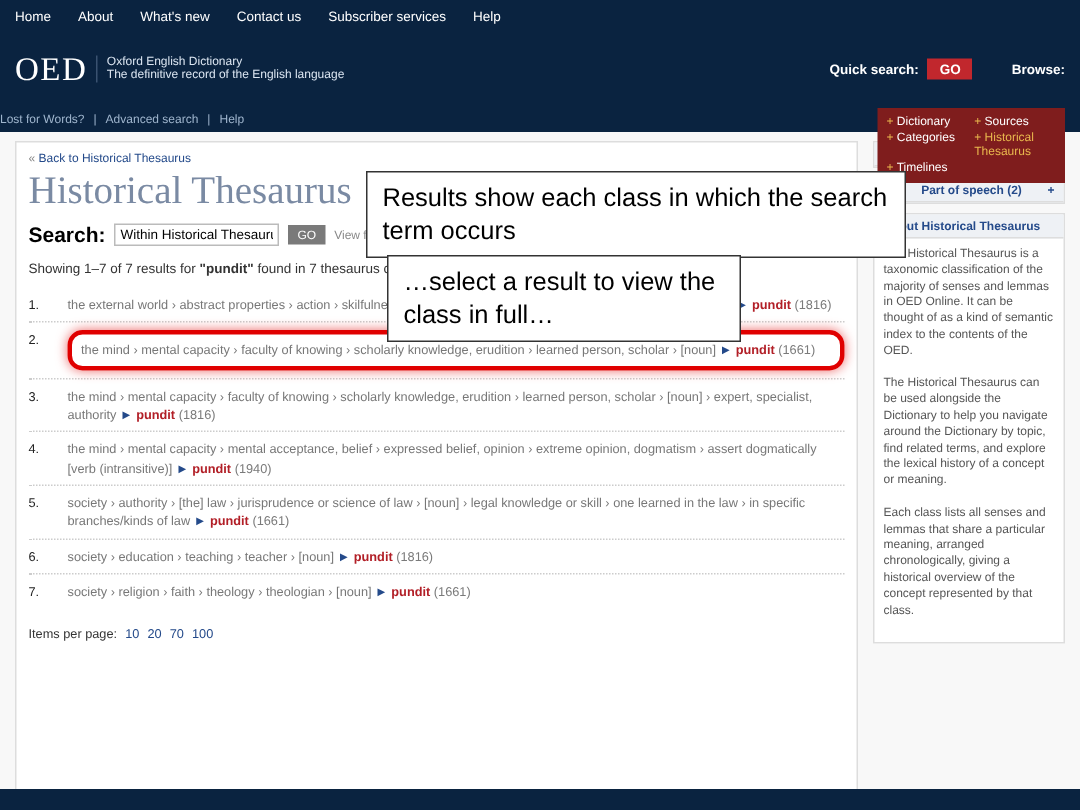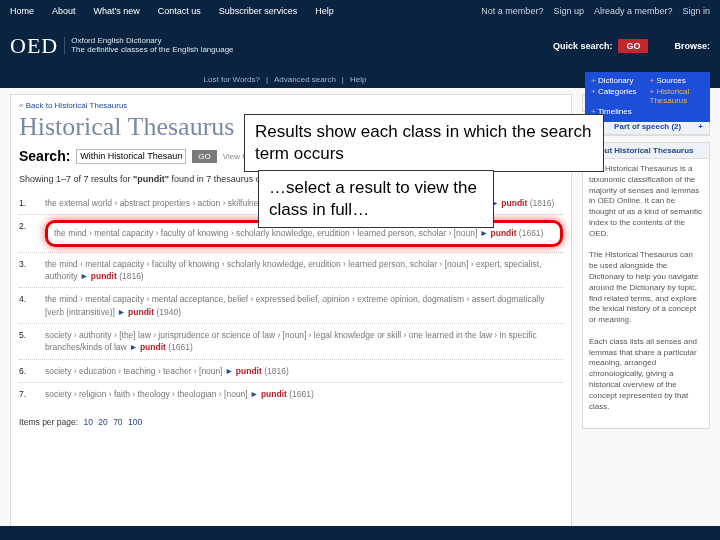--- a/index.html
+++ b/index.html
@@ -10,23 +10,23 @@
   .topnav .nav-right { margin-left: auto; display: flex; gap: 10px; color: #cbd5e1; }
   .banner { background: #0a2340; height: 48px; display: flex; align-items: center; padding: 0 10px; color: #fff; }
   .logo-box { display:flex; align-items:center; gap:6px;justify-content:center;}
   .logo-text { font-family: 'Times New Roman', serif; font-size: 22px; letter-spacing:1px;}
   .logo-sub { font-size:8px; line-height:1.1; color:#dbe5f1; border-left:1px solid #3a5270; padding-left:6px;}
   .search-zone { margin-left:auto; display:flex; align-items:center; gap:6px;}
   .search-zone label { font-size:9px; font-weight:bold;}
   .search-zone input { width:130px; height:16px; font-size:9px; padding:0 4px; border:none;}
   .go-btn { background:#c1272d; color:#fff; border:none; padding:2px 8px; font-size:9px; font-weight:bold; cursor:pointer;}
   .browse-label { margin-left:20px; font-size:9px; font-weight:bold;}
-  .subbar { background:#0a2340; height:18px; display:flex; justify-content:center; align-items:center; padding:0 150px 0 0; gap:6px; color:#9fb5cd; font-size:8px;}
+  .subbar { background:#0a2340; height:18px; display:flex; justify-content:flex-start; align-items:center; padding:0 150px 0 0; gap:6px; color:#9fb5cd; font-size:8px;}
   .subbar span { cursor:pointer; }
-  .browse-grid { position:absolute; top:72px; right:10px; width:125px; background:#1d4ed8; color:#fff; font-size:8px; padding:4px 6px 6px; display:grid; grid-template-columns:1fr 1fr; gap:2px 4px;}
+  .browse-grid { position:absolute; top:72px; right:10px; width:125px; background:#7f1d1d; color:#fff; font-size:8px; padding:4px 6px 6px; display:grid; grid-template-columns:1fr 1fr; gap:2px 4px;}
   .browse-grid .hl { color:#e9b84e;}
   .page { display:flex; padding:6px 10px; gap:10px;}
   .main { flex:1; background:#fff; border:1px solid #ddd; padding:6px 8px; position:relative; min-height:460px;}
   .crumbs { font-size:8px; color:#888;}
   .crumbs a { color:#244a8a; text-decoration:none;}
   .title-row { display:flex; align-items:center; justify-content:space-between; margin-top:2px;}
   .ht-title { font-family:'Times New Roman',serif; color:#7a8aa3; font-size:26px; font-weight:normal;}
   .pe { font-size:8px; color:#244a8a;}
   .pe span{cursor:pointer;}
   .search-row { display:flex; align-items:center; gap:6px; margin:6px 0 10px;}
@@ -62,34 +62,28 @@
 
 <div class="topnav">
   <div class="nav-left">
     <span>Home</span>
     <span>About</span>
     <span>What's new</span>
     <span>Contact us</span>
     <span>Subscriber services</span>
     <span>Help</span>
   </div>
-  <div class="nav-right">
-    <span>Not a member?</span>
-    <span>Sign up</span>
-    <span>Already a member?</span>
-    <span>Sign in</span>
-  </div>
 </div>
 
 <div class="banner">
   <div class="logo-box">
     <span class="logo-text">OED</span>
     <div class="logo-sub">
       <div>Oxford English Dictionary</div>
-      <div>The definitive classes of the English language</div>
+      <div>The definitive record of the English language</div>
     </div>
   </div>
   <div class="search-zone">
     <label>Quick search:</label>
     <button class="go-btn">GO</button>
     <span class="browse-label">Browse:</span>
   </div>
 </div>
 
 <div class="subbar">

